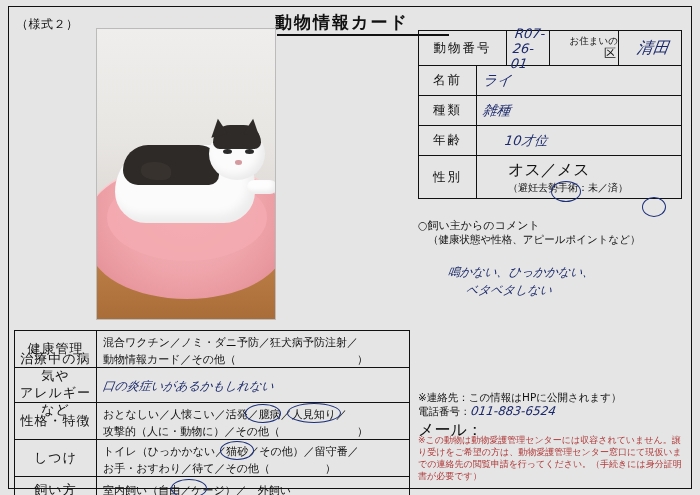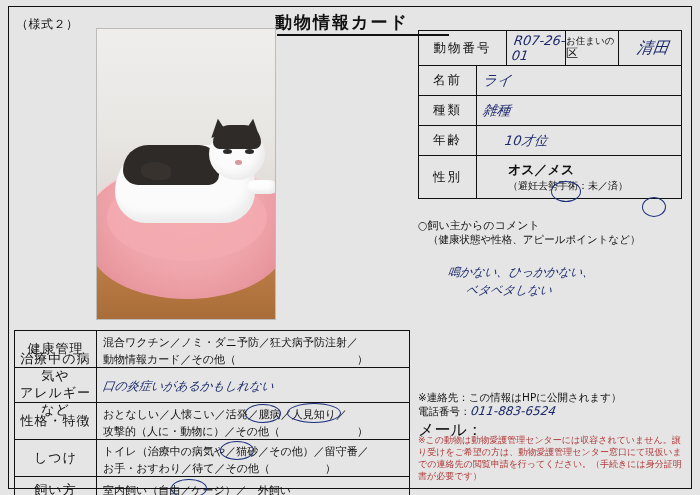--- a/index.html
+++ b/index.html
@@ -32,21 +32,21 @@
   .photo .patch{position:absolute;left:44px;top:46%;width:30px;height:18px;background:#3a3330;border-radius:40% 50% 30% 50%;opacity:.9;}
 
   
   .rtab{position:absolute;left:418px;top:30px;width:264px;border:1.2px solid #111;box-sizing:border-box;}
   .rtab .row{display:flex;border-bottom:1.2px solid #111;height:29px;}
   .rtab .row:last-child{border-bottom:none;}
   .rtab .lab{width:58px;border-right:1.2px solid #111;display:flex;align-items:center;justify-content:center;font-size:12.5px;letter-spacing:2px;box-sizing:border-box;}
   .rtab .val{flex:1;display:flex;align-items:center;padding-left:6px;font-size:12.5px;position:relative;box-sizing:border-box;}
   .rtab .row0{height:34px;}
   .rtab .lab0{width:88px;}
-  .rtab .mid{width:54px;border-left:1.2px solid #111;border-right:1.2px solid #111;display:flex;flex-direction:column;align-items:flex-start;justify-content:center;font-size:9.5px;box-sizing:border-box;line-height:1.15;}
+  .rtab .mid{width:70px;border-left:1.2px solid #111;border-right:1.2px solid #111;display:flex;flex-direction:column;align-items:flex-end;justify-content:center;font-size:9.5px;box-sizing:border-box;line-height:1.15;}
   .rtab .mid b{font-size:12px;font-weight:normal;letter-spacing:2px;}
   .rtab .sex{height:42px;gap:21px;}
   .sexline2{font-size:10px;}
 
   .hw{font-family:"DejaVu Sans","Liberation Sans",sans-serif;color:#1c2a6b;}
   .hand{font-style:italic;transform:skewX(-8deg);display:inline-block;}
 
   .circle-mark{position:absolute;border:1.6px solid #1b2f7a;border-radius:50%;pointer-events:none;}
 
   
@@ -118,21 +118,21 @@
       <div class="val hw hand" style="font-size:14px;">雑種</div>
     </div>
     <div class="row">
       <div class="lab">年齢</div>
       <div class="val hw hand" style="font-size:13px;padding-left:28px;">10才位</div>
     </div>
 
     <div class="row sex">
       <div class="lab">性別</div>
       <div class="val" style="flex-direction:column;align-items:flex-start;justify-content:center;padding-left:10px;">
-        <span style="font-size:13px;font-weight:bold;">オス／メス</span>
+        <span style="font-size:16px;">オス／メス</span>
         <span class="sexline2">（避妊去勢手術：未／済）</span>
       </div>
     </div>
   </div>
   <div class="circle-mark" style="left:551px;top:181px;width:28px;height:19px;"></div>
   <div class="circle-mark" style="left:642px;top:197px;width:22px;height:18px;"></div>
 
   <div class="cbox">
     <div class="t1">○飼い主からのコメント</div>
     <div class="t2">（健康状態や性格、アピールポイントなど）</div>
@@ -161,21 +161,21 @@
         <div>おとなしい／人懐こい／活発／臆病／人見知り／</div>
         <div>攻撃的（人に・動物に）／その他（　　　　　　　）</div>
         <div class="circle-mark" style="left:148px;top:1px;width:34px;height:17px;"></div>
         <div class="circle-mark" style="left:190px;top:0px;width:52px;height:18px;"></div>
       </div>
     </div>
 
     <div class="brow" style="height:36px;">
       <div class="blab">しつけ</div>
       <div class="bval">
-        <div>トイレ（治療中の病気や／猫砂／その他）／留守番／</div>
+        <div>トイレ（ひっかかない／猫砂／その他）／留守番／</div>
         <div>お手・おすわり／待て／その他（　　　　　）</div>
         <div class="circle-mark" style="left:123px;top:1px;width:32px;height:17px;"></div>
       </div>
     </div>
 
     <div class="brow" style="height:26px;">
       <div class="blab">飼い方</div>
       <div class="bval" style="padding-top:5px;">
         <div>室内飼い（自由／ケージ）／　外飼い</div>
         <div class="circle-mark" style="left:74px;top:2px;width:34px;height:17px;"></div>

